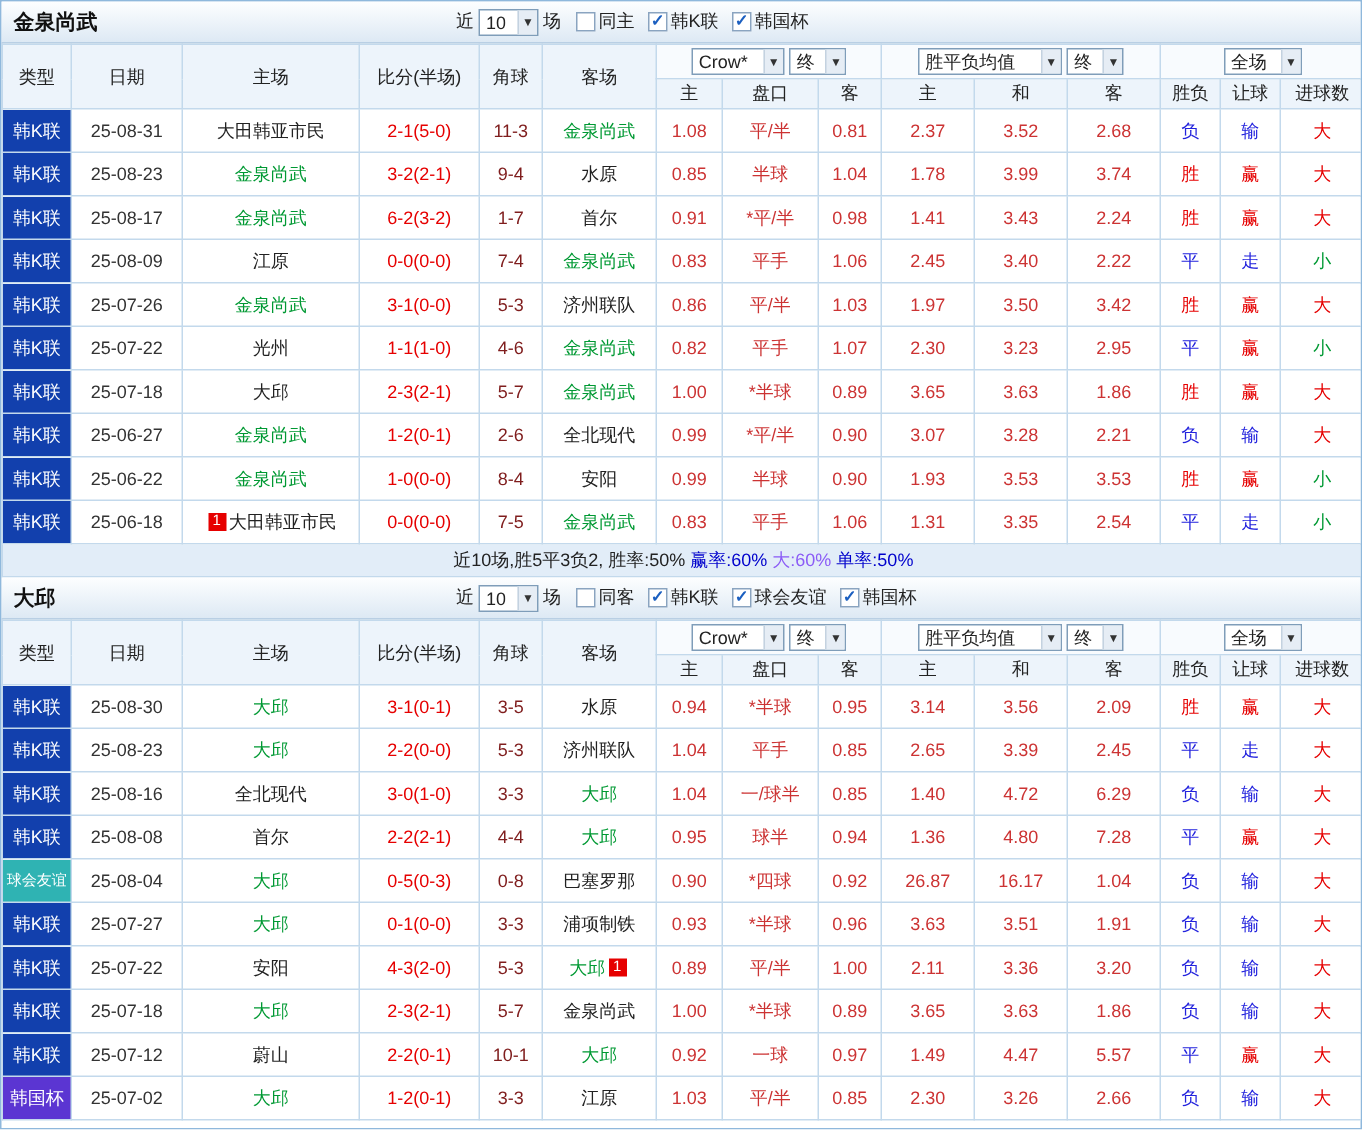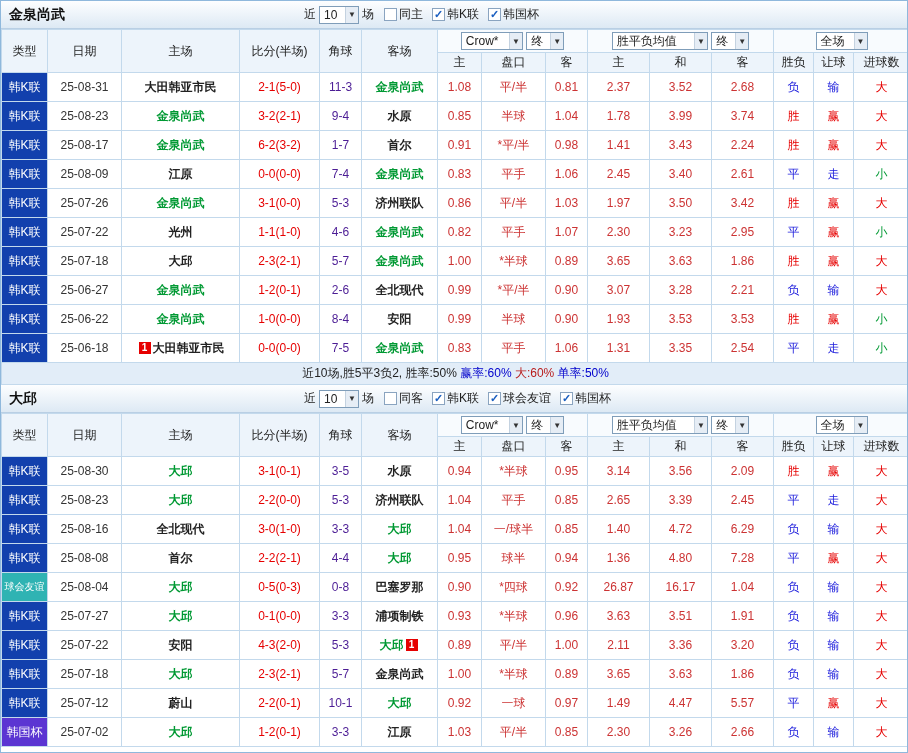--- a/index.html
+++ b/index.html
@@ -34,24 +34,24 @@
                    height:100%; display:flex; align-items:center; padding:0 2px; margin-left:3px; }
 
   table.grid { width:908px; table-layout:fixed; border-collapse:collapse; }
   .grid th, .grid td { border:1px solid #c3d9ec; text-align:center; overflow:hidden; white-space:nowrap; }
   .grid thead th { background:#edf4fb; font-weight:normal; color:#222; height:20px; }
   .grid thead tr.h1 th { height:23px; }
   .grid thead th.selcell { background:#f8fbfe; }
   .grid tbody td { height:29px; background:#fff; }
   td.lg { color:#fff; }
   td.date { color:#333; }
-  td.team { color:#222;font-weight:bold; }
+  td.team { color:#222; }
   td.team .hl { color:#009933; }
   td.score { color:#e60000; }
-  td.corner { color:#4c1d95; }
+  td.corner { color:#7f1d1d; }
   td.odd { color:#cc3333; }
   td.res { font-weight:normal; }
   .badge { display:inline-block; background:#e60000; color:#fff; font-size:10px; line-height:12px;
            width:12px; height:12px; margin:0 2px; vertical-align:middle; }
   tfoot td.summary { height:22px; background:#e2edf8; text-align:center; }
 </style>
 </head>
 <body>
 
 <div id="frame">
@@ -187,21 +187,21 @@
             <td class="date">25-08-09</td>
             <td class="team"><span class="">江原</span></td>
             <td class="score">0-0(0-0)</td>
             <td class="corner">7-4</td>
             <td class="team"><span class="hl">金泉尚武</span></td>
             <td class="odd">0.83</td>
             <td class="odd">平手</td>
             <td class="odd">1.06</td>
             <td class="odd">2.45</td>
             <td class="odd">3.40</td>
-            <td class="odd">2.61</td>
+            <td class="odd">2.22</td>
             <td class="res" style="color:#2222dd">平</td>
             <td class="res" style="color:#2222dd">走</td>
             <td class="res" style="color:#009933">小</td>
           </tr>
           <tr>
             <td class="lg" style="background:#1240ad">韩K联</td>
             <td class="date">25-07-26</td>
             <td class="team"><span class="hl">金泉尚武</span></td>
             <td class="score">3-1(0-0)</td>
             <td class="corner">5-3</td>
@@ -297,21 +297,21 @@
             <td class="odd">1.31</td>
             <td class="odd">3.35</td>
             <td class="odd">2.54</td>
             <td class="res" style="color:#2222dd">平</td>
             <td class="res" style="color:#2222dd">走</td>
             <td class="res" style="color:#009933">小</td>
           </tr>
         </tbody>
         <tfoot>
           <tr>
-            <td colspan="15" class="summary"><span style="color:#222222">近10场,胜5平3负2, 胜率:50%</span><span style="color:#0000cc"> 赢率:60%</span><span style="color:#b91c1c"> 大:60%</span><span style="color:#0000cc"> 单率:50%</span></td>
+            <td colspan="15" class="summary"><span style="color:#222222">近10场,胜5平3负2, 胜率:50%</span><span style="color:#0000cc"> 赢率:60%</span><span style="color:#8b5cf6"> 大:60%</span><span style="color:#0000cc"> 单率:50%</span></td>
           </tr>
         </tfoot>
       </table>
       <div class="section-bar">
         <span class="team-name">大邱</span>
         <span class="filters">
           <span class="flabel">近</span>
           <span class="select" style="width:40px">
             <span class="sel-label">10</span>
             <span class="arrow">▼</span>

